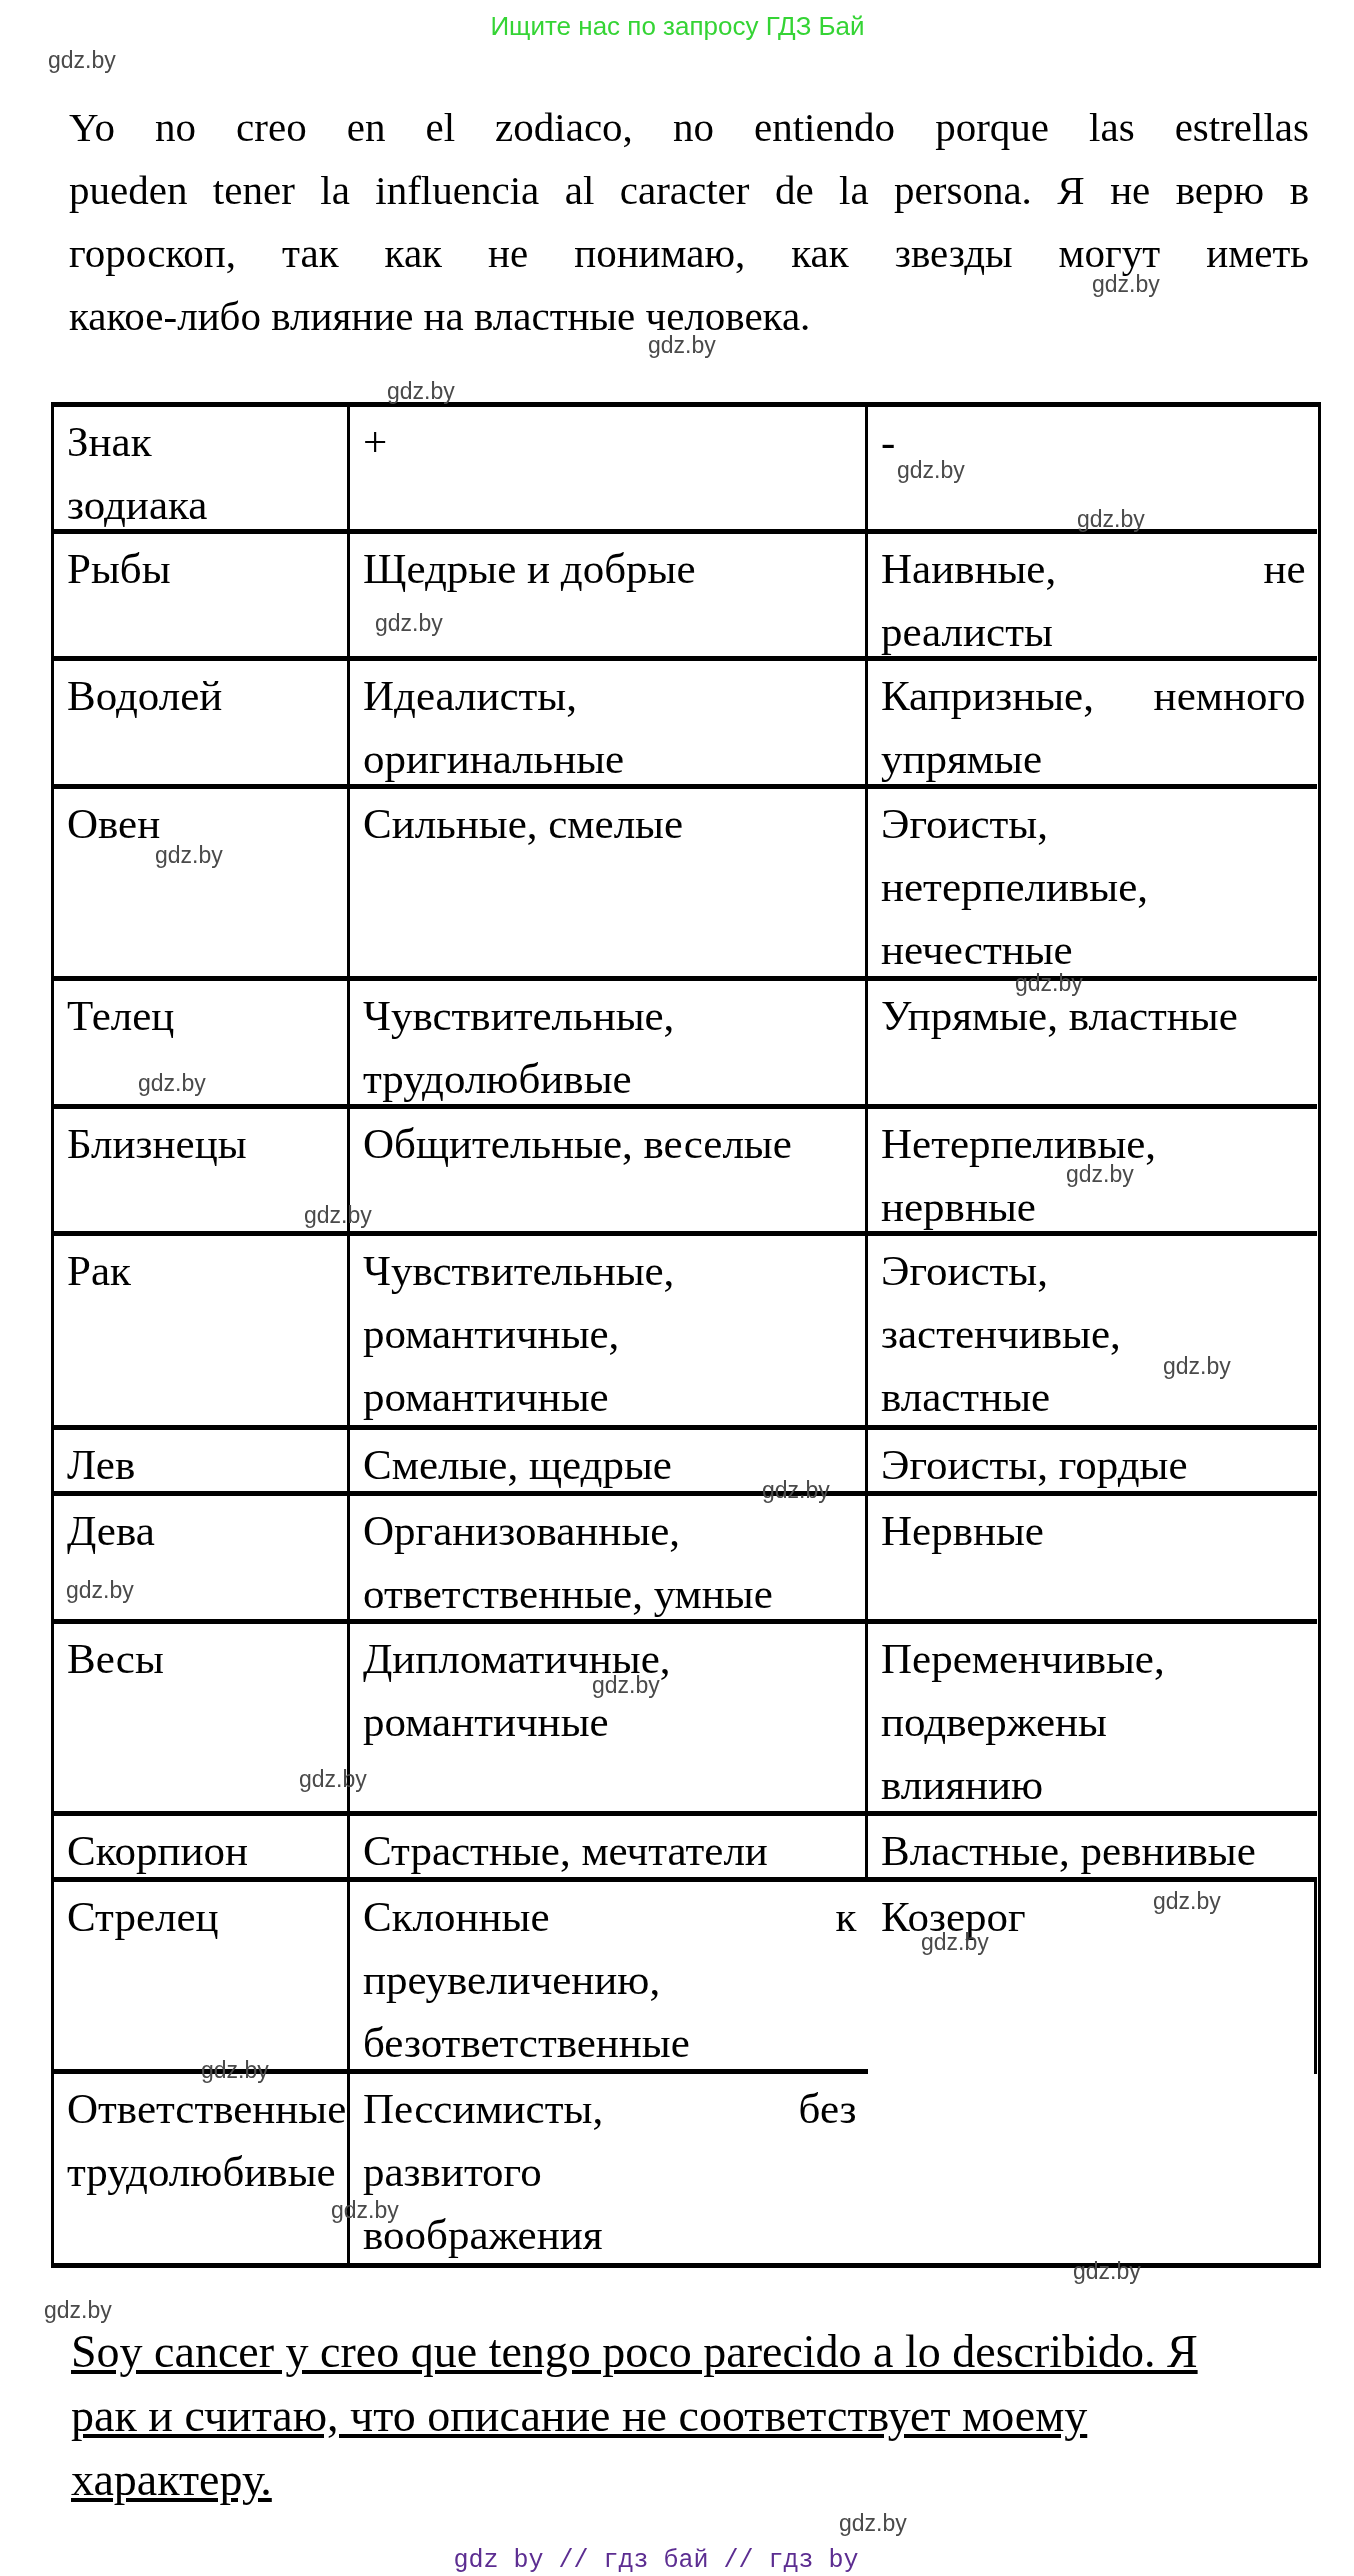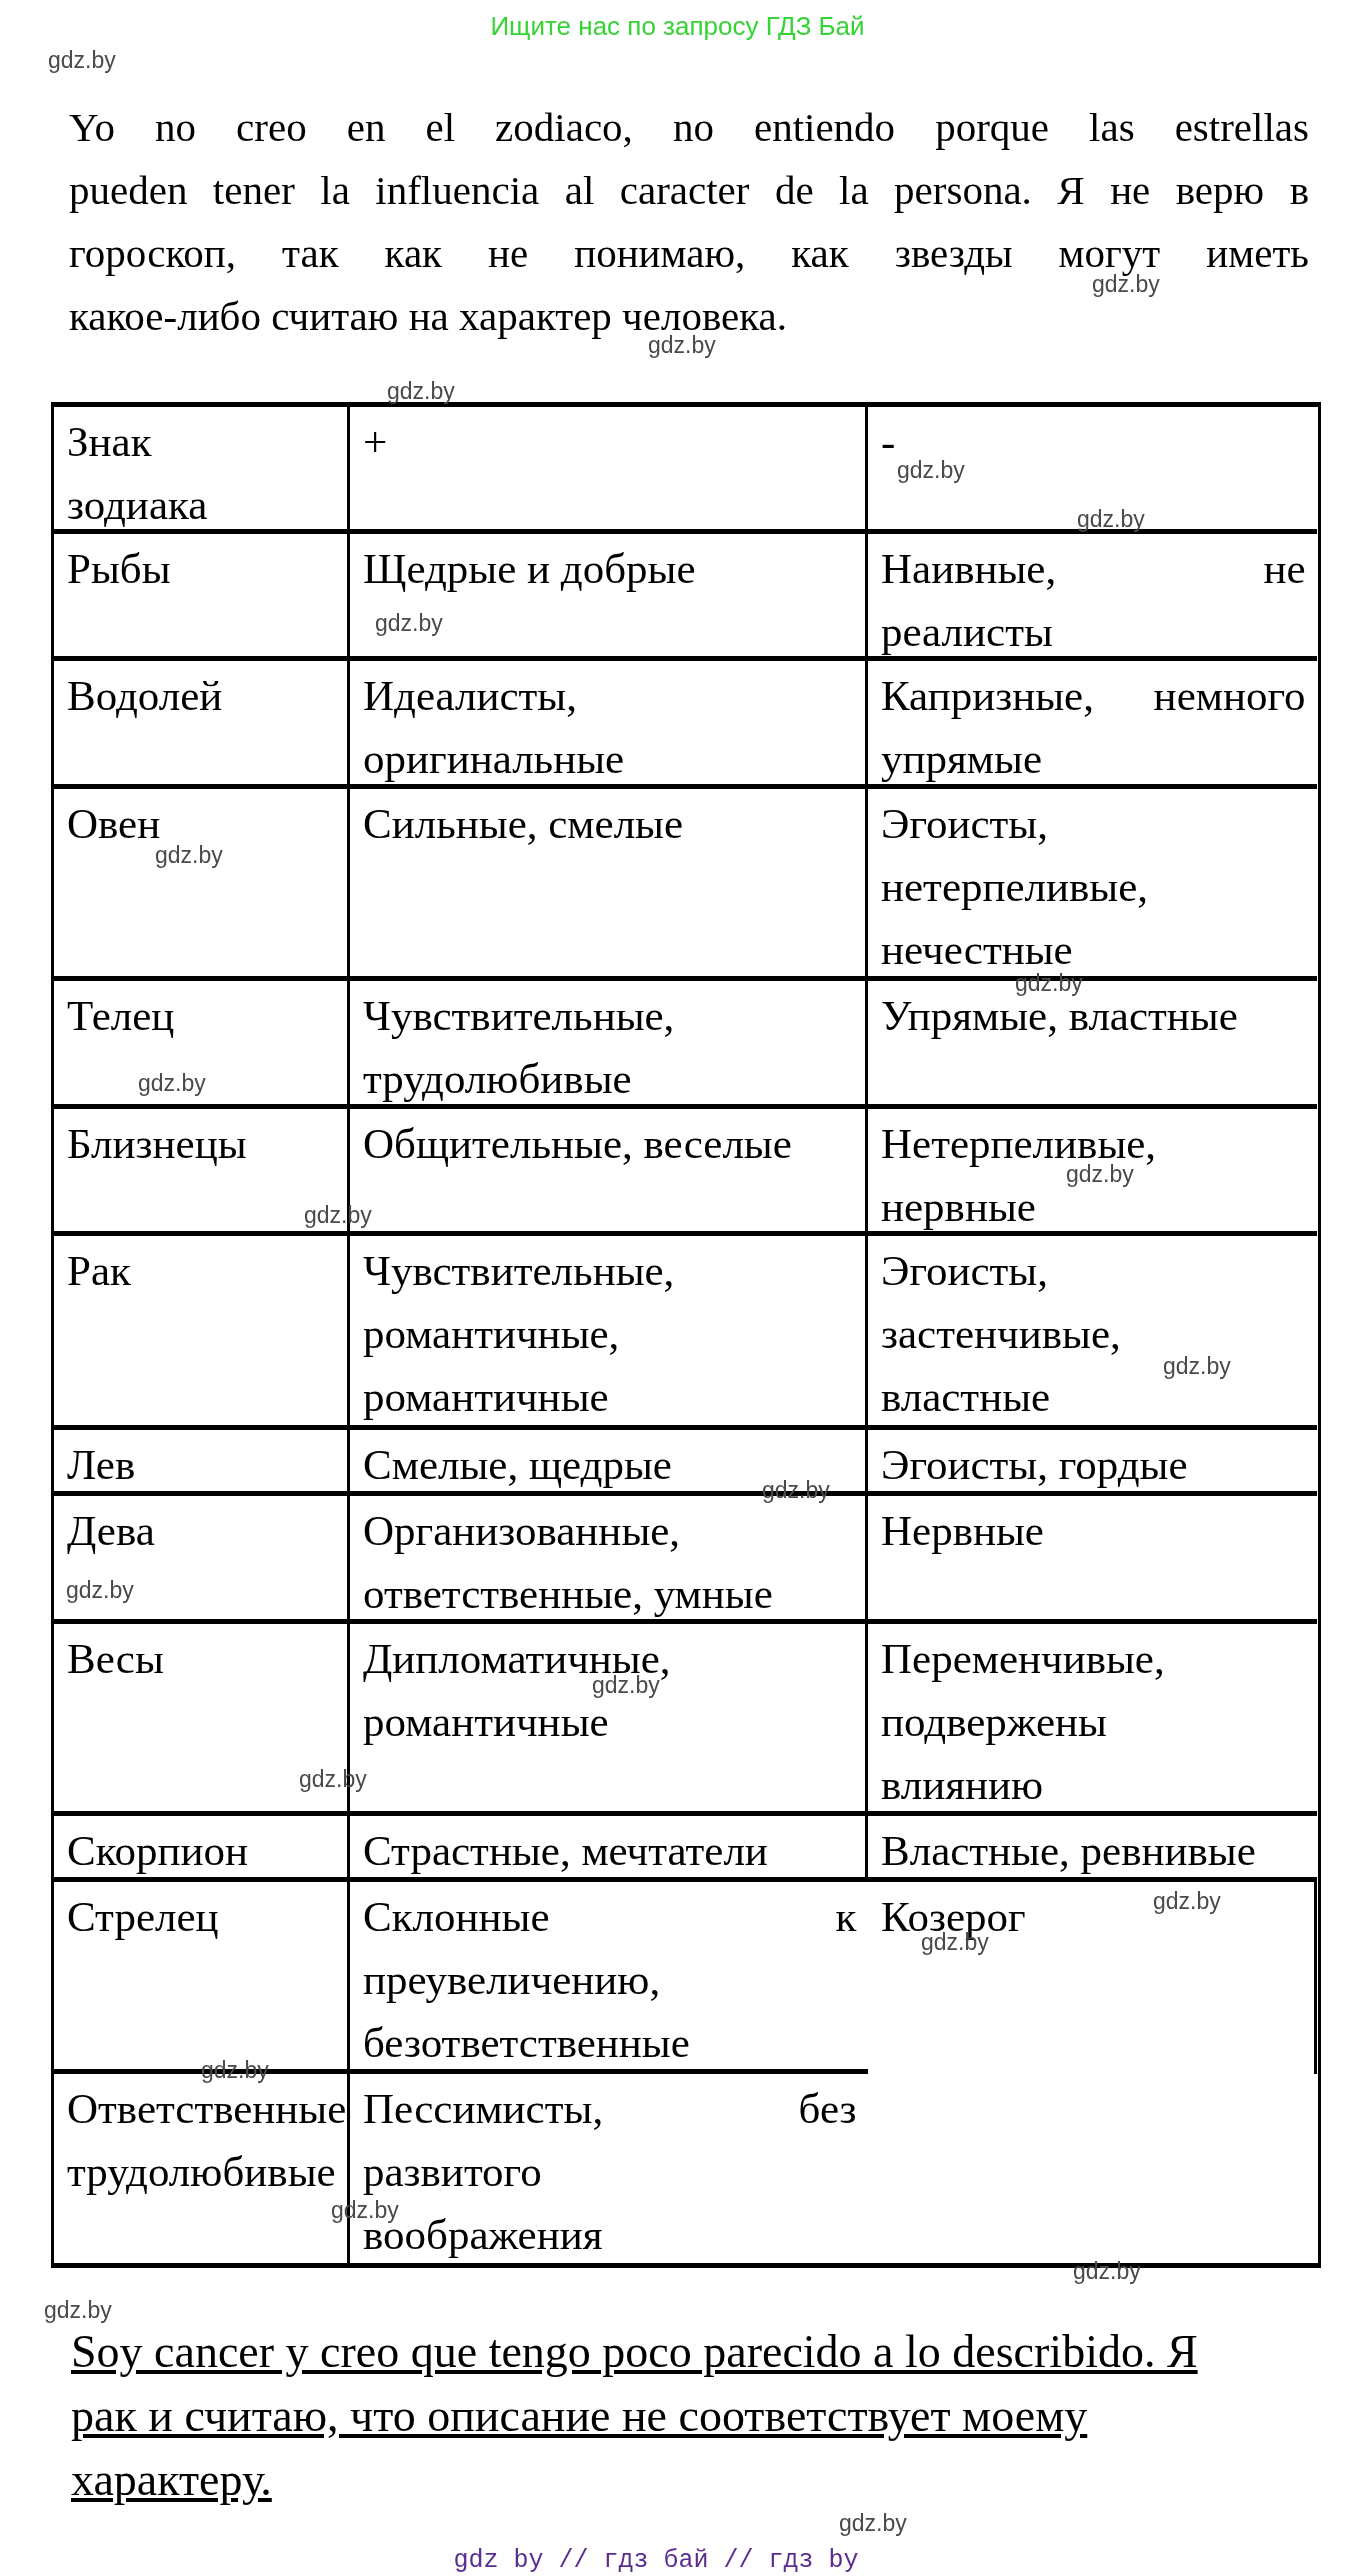--- a/index.html
+++ b/index.html
@@ -42,21 +42,21 @@
 <body>
 
 <div id="page">
 
   <div class="banner" style="color: rgb(53, 212, 53);">Ищите нас по запросу ГДЗ Бай</div>
 
   <div id="intro" class="para">
       <div class="tl jl">Yo no creo en el zodiaco, no entiendo porque las estrellas</div>
       <div class="tl jl">pueden tener la influencia al caracter de la persona. Я не верю в</div>
       <div class="tl jl">гороскоп, так как не понимаю, как звезды могут иметь</div>
-      <div class="tl">какое-либо считаю на характер человека.</div>
+      <div class="tl">какое-либо влияние на властные человека.</div>
     </div>
 
   <div id="ztable">
       <div class="cell ">
         <div class="tl">Знак</div>
         <div class="tl">зодиака</div>
       </div>
       <div class="cell ">
         <div class="tl">+</div>
       </div>

